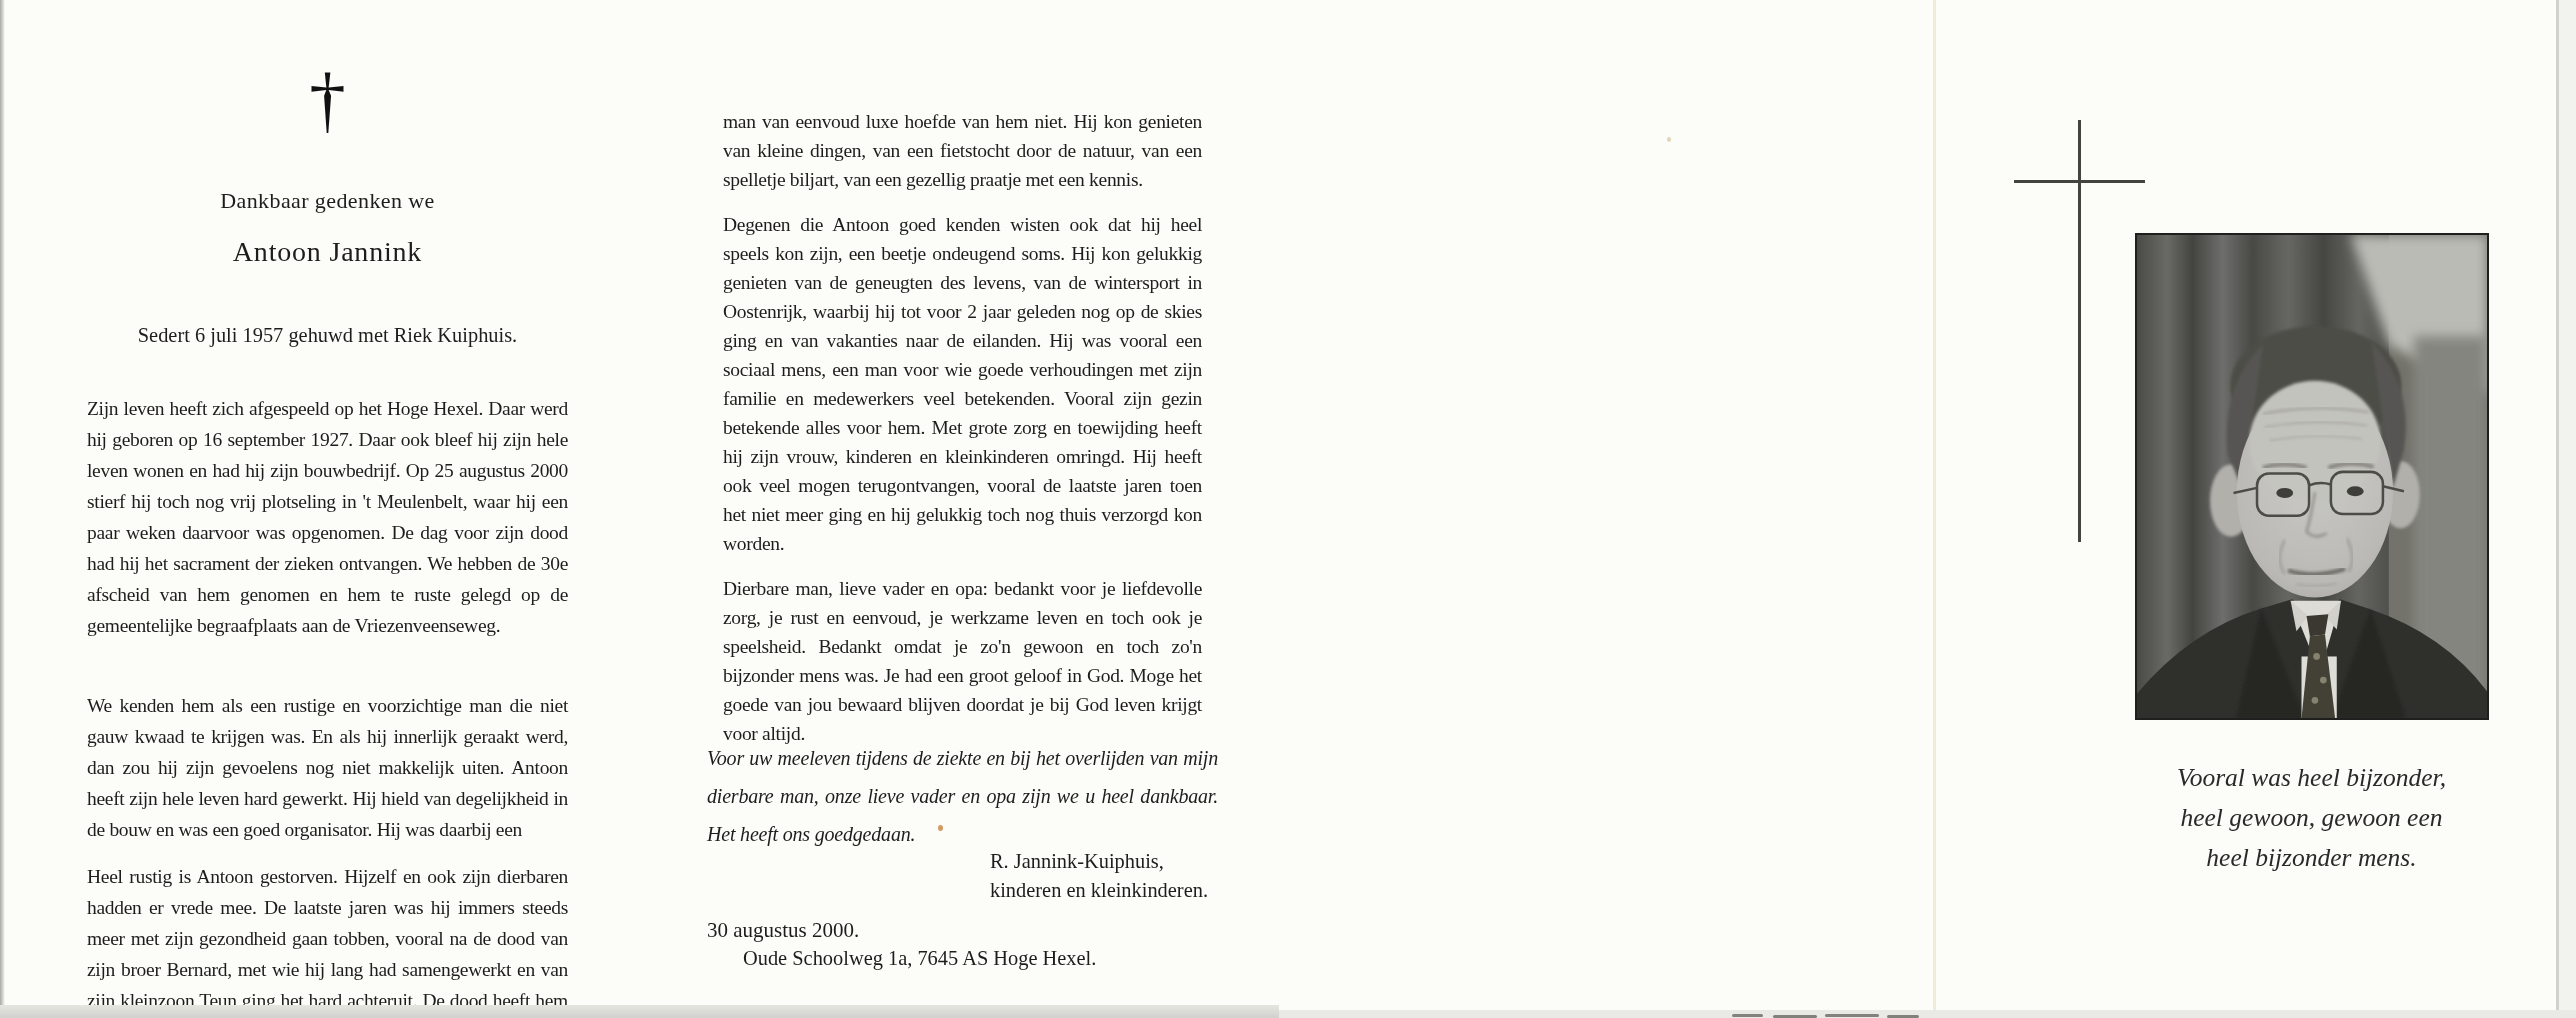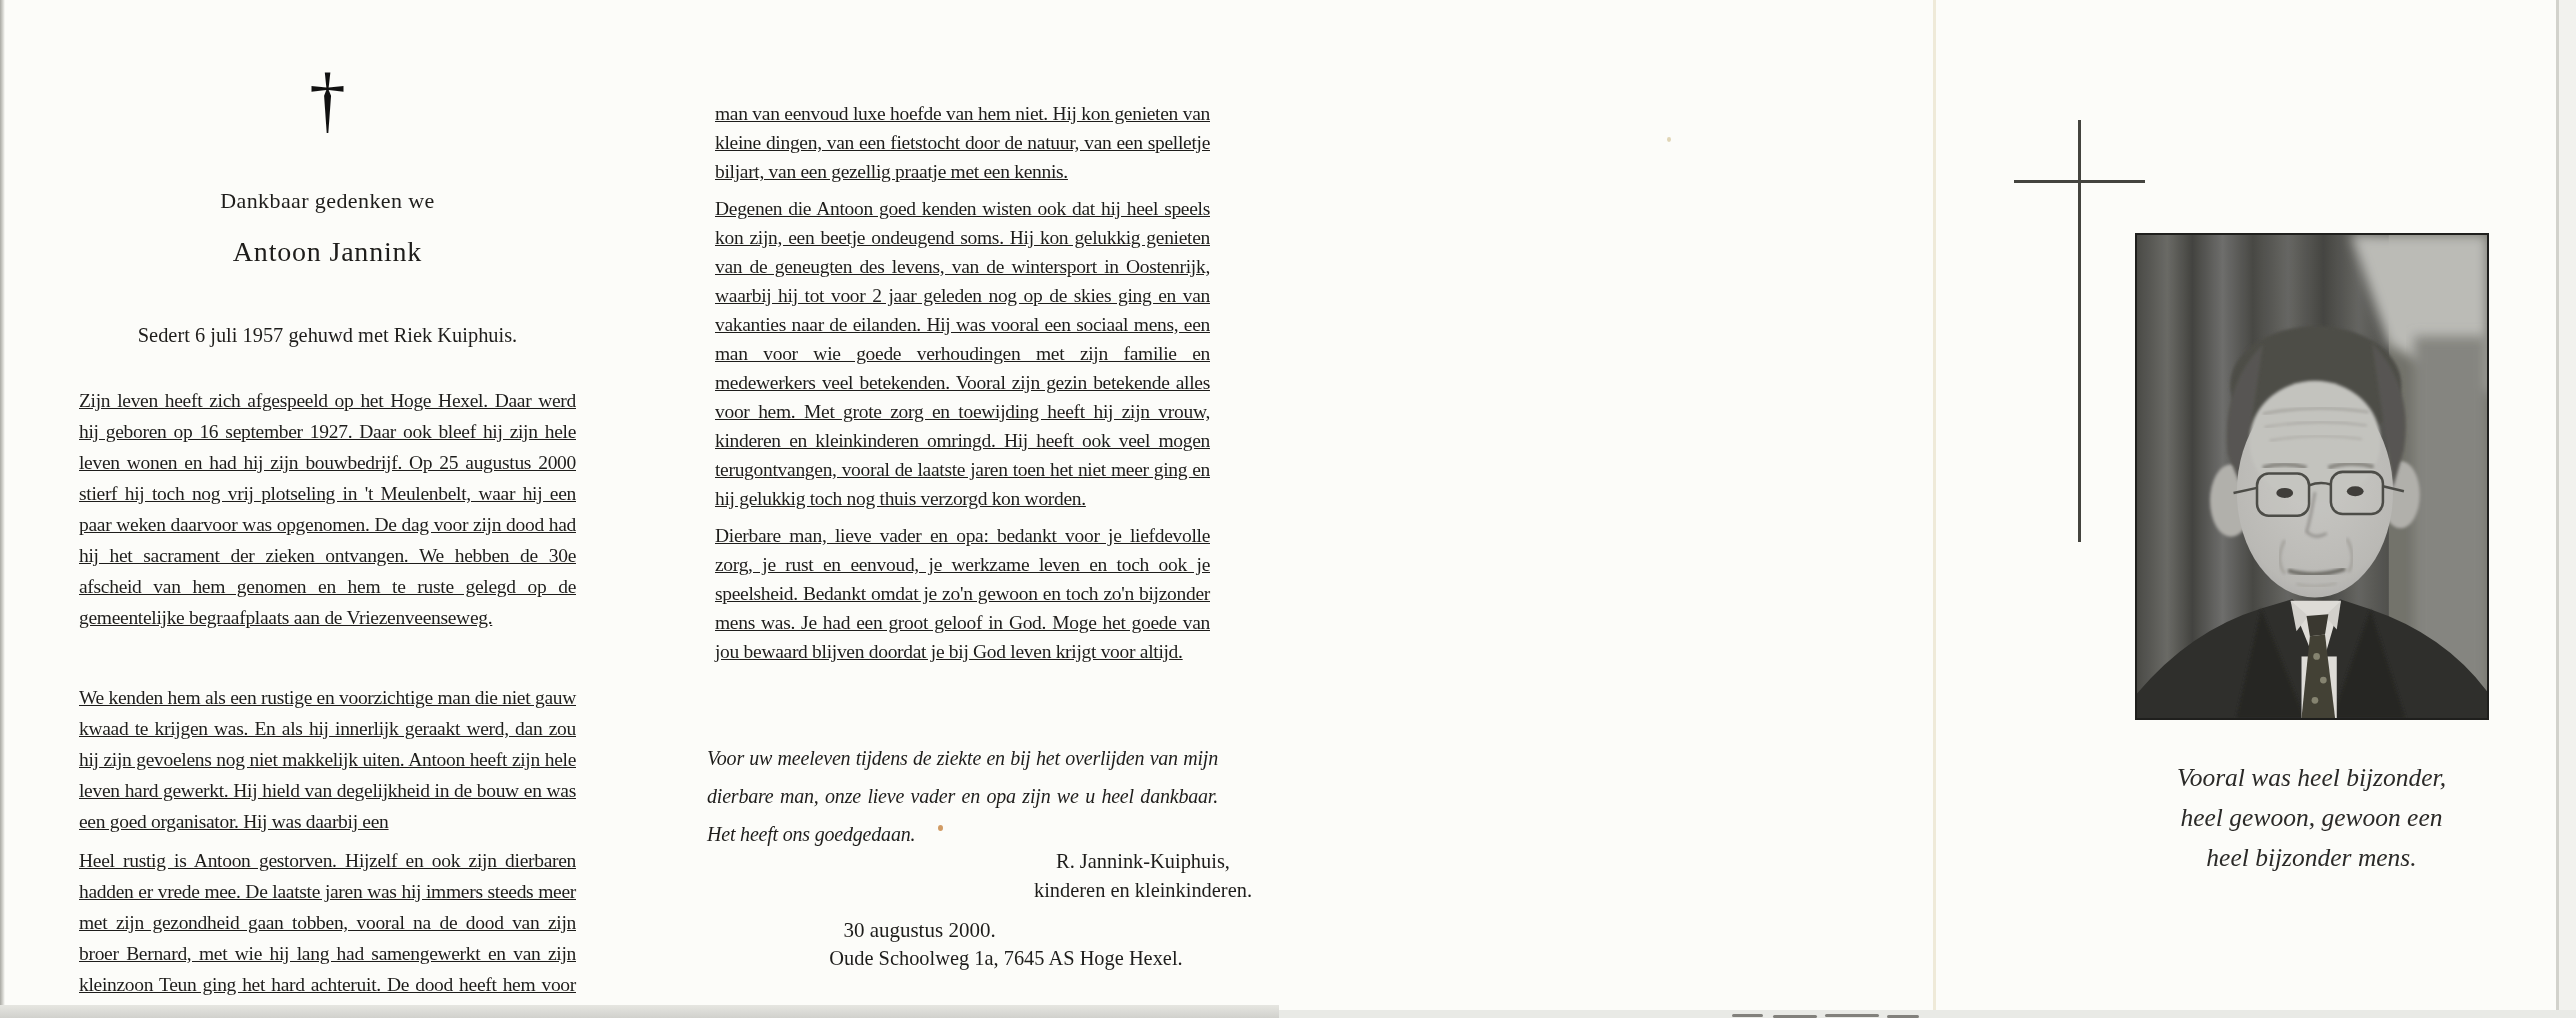--- a/index.html
+++ b/index.html
@@ -23,28 +23,28 @@
   .bottom-strip-left{position:absolute;left:0;top:1005px;width:1279px;height:13.6px;
     background:linear-gradient(180deg,#e6e6e1,#cfcfcb);}
   .bottom-strip-right{position:absolute;left:1279px;top:1010px;width:1297px;height:8.5px;background:#e9eae6;}
   .dash{position:absolute;background:#55544f;opacity:.7;border-radius:1.7px;}
   .speck1{position:absolute;left:938px;top:825px;width:5.1px;height:6px;border-radius:50%;
     background:#c98a4a;opacity:.85;}
   .speck2{position:absolute;left:1667px;top:137px;width:4.2px;height:5.1px;border-radius:50%;
     background:#ddd0ae;opacity:.9;}
 
   
-  .block{position:absolute;text-align:center;}
+  .block{position:absolute;}
   .centered{text-align:center;}
   .cross-glyph{left:71px;top:63px;width:513px;font-size:73px;line-height:1;color:#111;}
   .intro-line{left:71px;top:188px;width:513px;font-size:22px;letter-spacing:0.4px;}
   .name-line{left:71px;top:236px;width:513px;font-size:28px;letter-spacing:0.8px;}
   .marriage-line{left:71px;top:324px;width:513px;font-size:20.4px;}
   .body-copy{font-size:19.5px;line-height:31px;letter-spacing:-0.3px;text-align:justify;}
-  .body-copy p{margin:8px;text-decoration:underline;}
+  .body-copy p{margin:16px;}
   .para1{left:71px;top:377px;width:513px;}
   .para23{left:71px;top:674px;width:513px;}
   .col2{left:707px;top:91px;width:511px;line-height:29px;}
   .thanks{left:707px;top:739px;width:511px;font-style:italic;font-size:20px;
     line-height:38px;letter-spacing:-0.2px;text-align:justify;}
   .signature{left:990px;top:847px;width:306px;font-size:20.4px;line-height:29px;}
   .date-line{left:707px;top:918px;width:425px;font-size:21px;}
   .address-line{left:707px;top:947px;width:526px;font-size:20.4px;margin-left:36px;}
 
   

